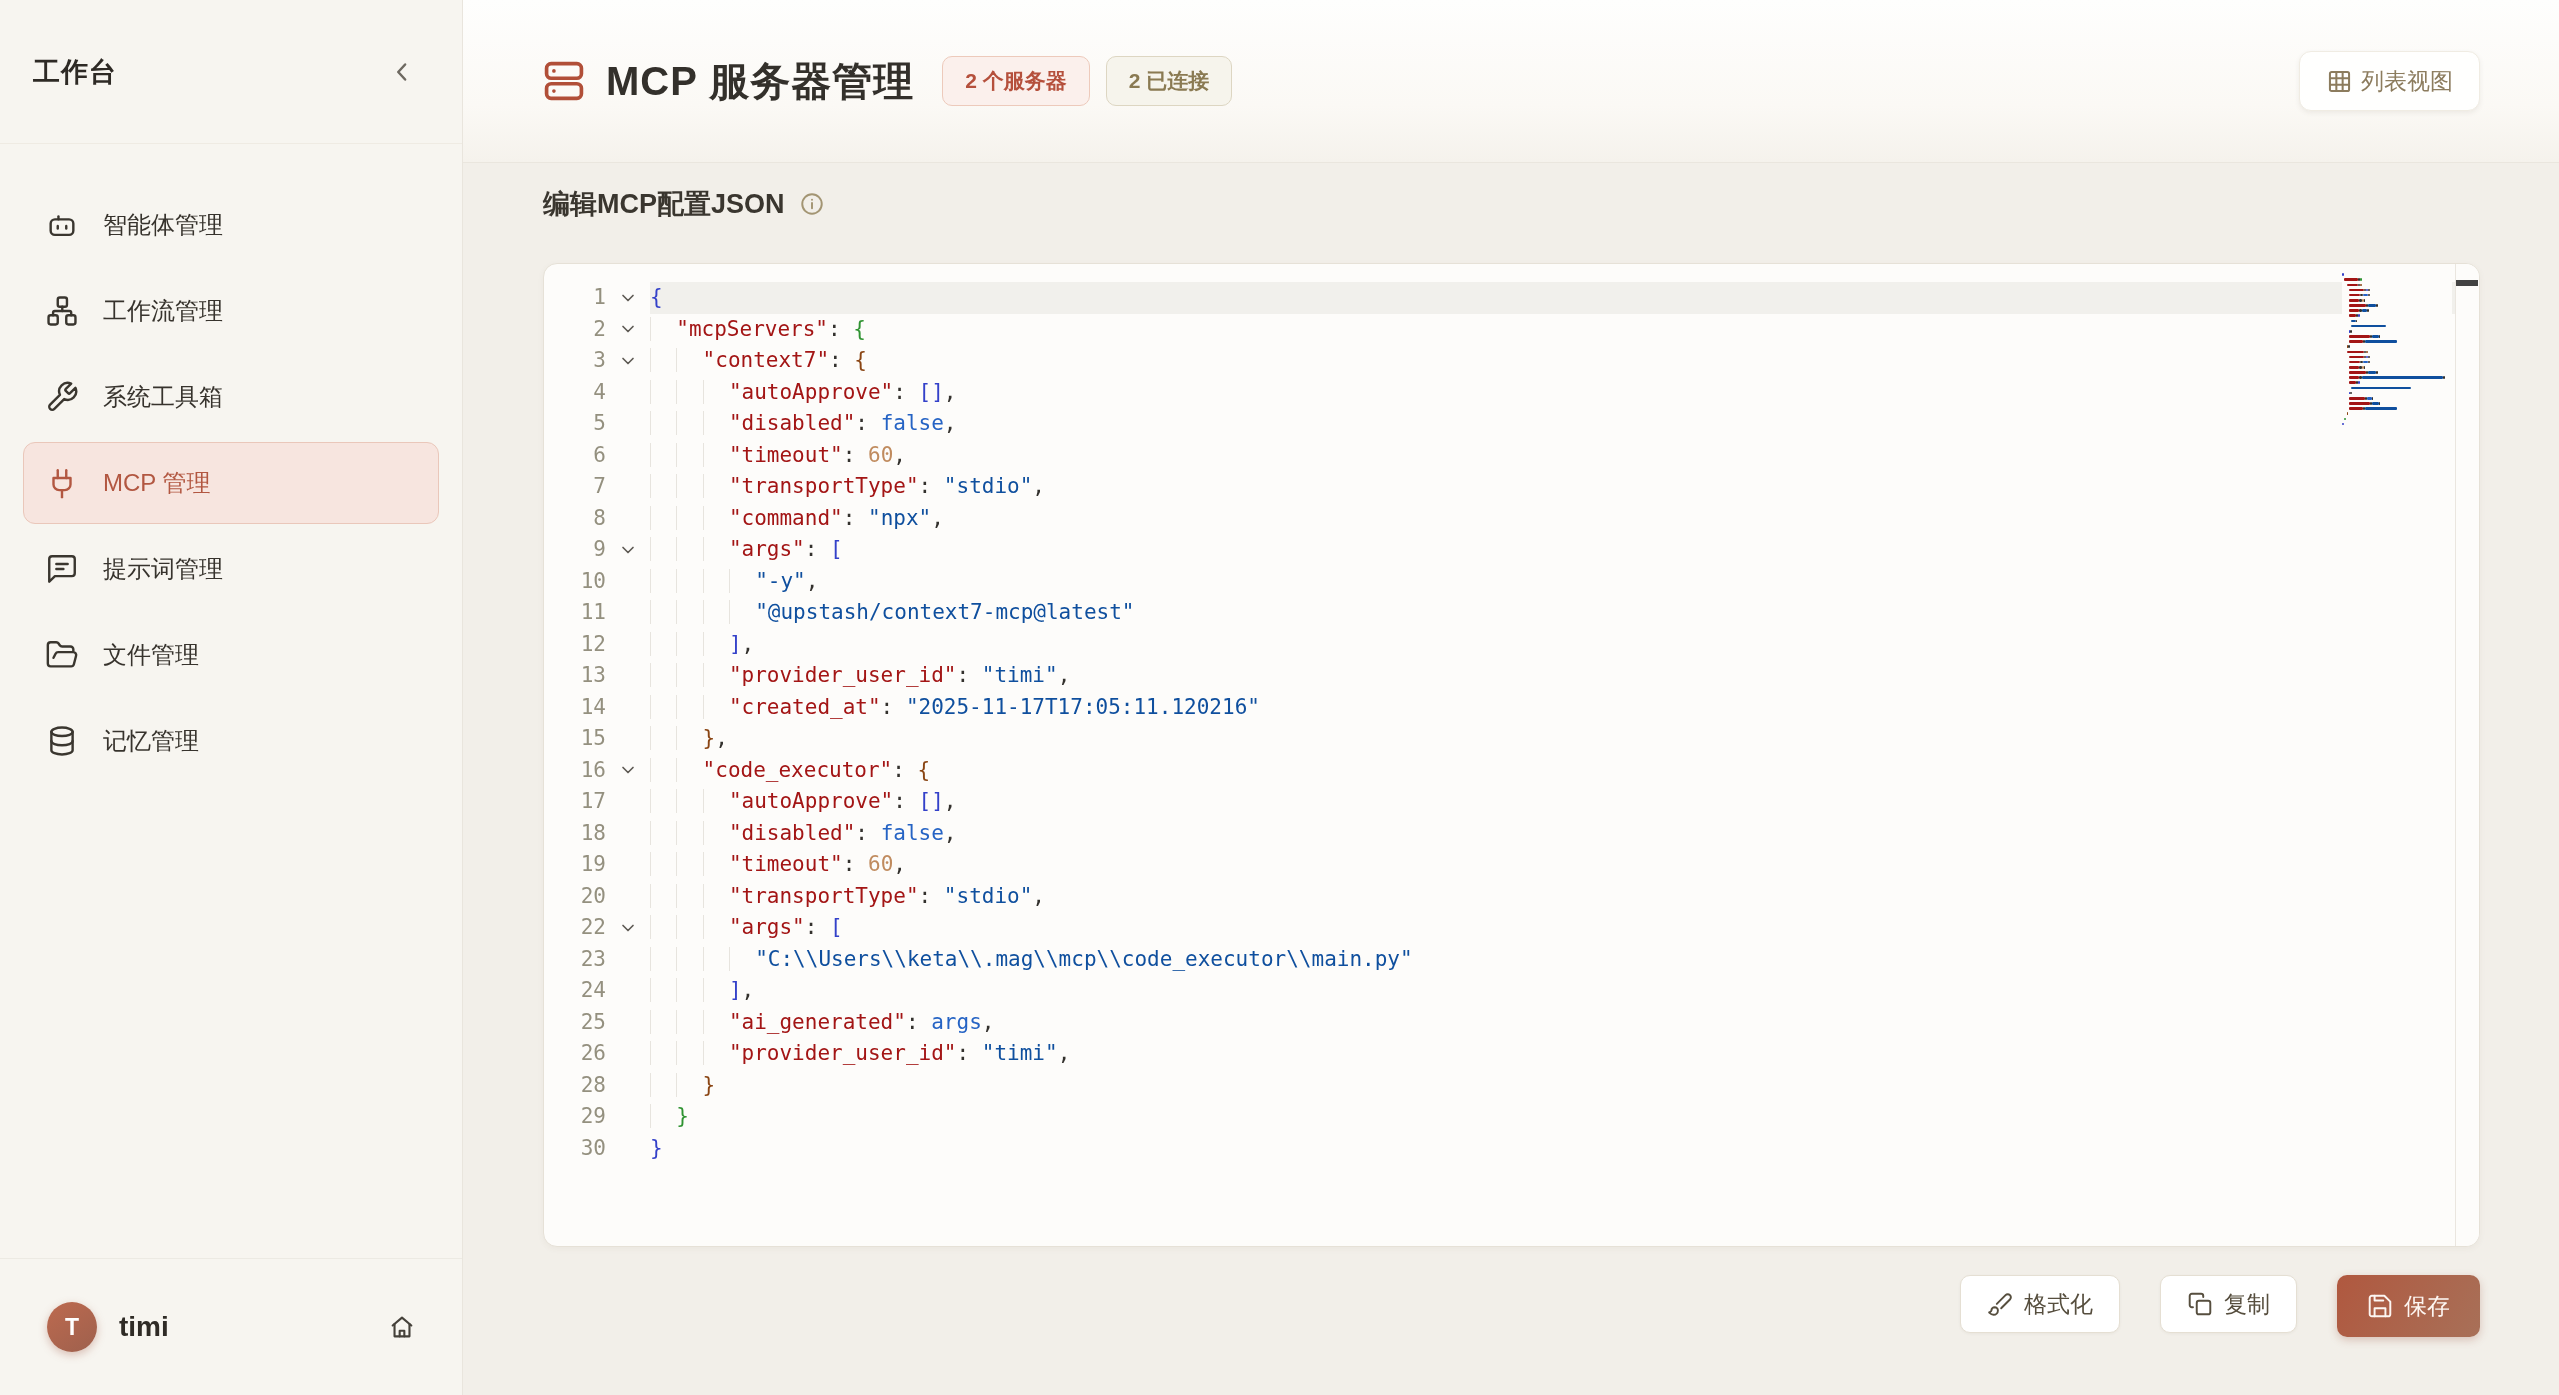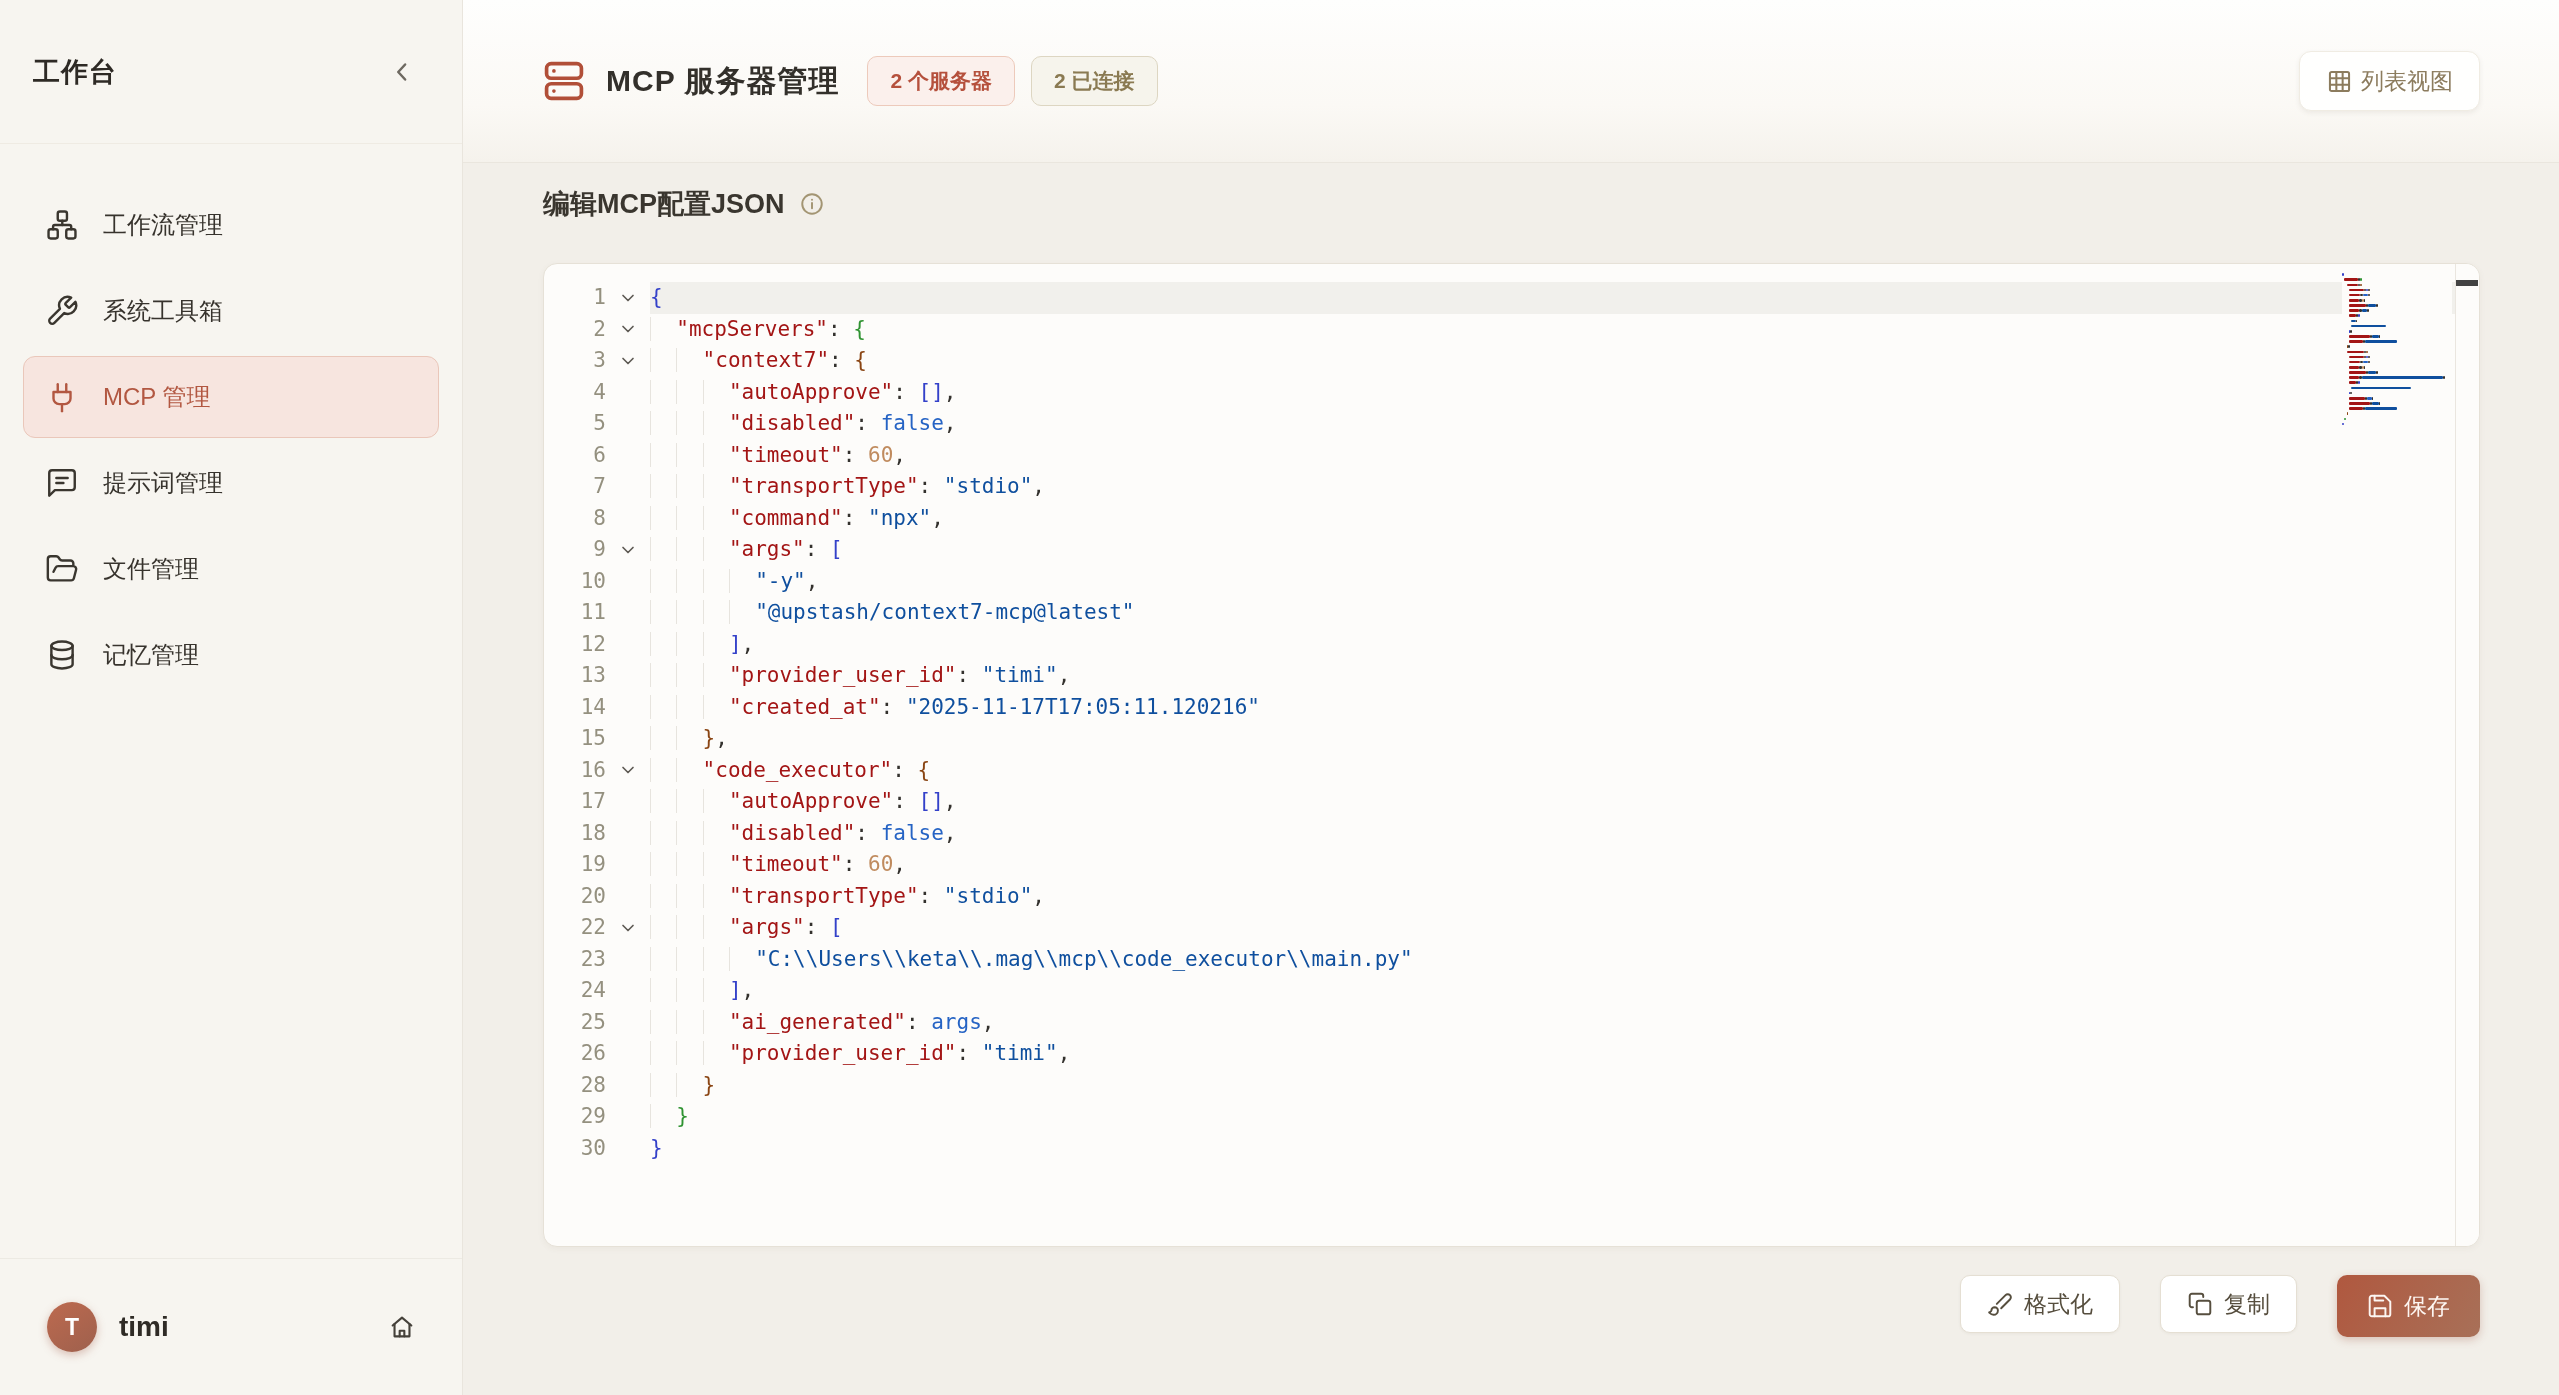--- a/index.html
+++ b/index.html
@@ -29,21 +29,21 @@
   .uname { font-size:28px; font-weight:700; color:#2f2b26; flex:1; }
   .home-btn { width:40px; height:40px; display:flex; align-items:center; justify-content:center;
     color:#45413a; background:none; border:none; cursor:pointer; }
 
   
   .main { position:absolute; left:463px; top:0; right:0; bottom:0; }
   .topbar { position:absolute; left:0; right:0; top:0; height:163px;
     background:linear-gradient(180deg,#fefefd 0%,#fbf9f5 65%,#f5f2ec 100%);
     border-bottom:1px solid #eae6de; display:flex; align-items:center; padding:0 79px; }
   .t-icon { width:44px; height:44px; color:#b14f38; margin-right:20px; display:flex; }
-  .t-title { font-size:30px; font-weight:700; color:#33302b; letter-spacing:1px; }
+  .t-title { font-size:40px; font-weight:700; color:#33302b; letter-spacing:1px; }
   .badges { display:flex; gap:16px; margin-left:28px; }
   .badge { font-size:21px; height:50px; display:flex; align-items:center; padding:0 22px;
     border-radius:10px; border:1px solid; font-weight:600; }
   .badge.servers { color:#b5503c; background:#fbf0ec; border-color:#edcabb; }
   .badge.connected { color:#8a7a52; background:#f6f4ec; border-color:#ddd6c2; }
   .view-btn { margin-left:auto; height:60px; display:flex; align-items:center; gap:8px;
     padding:0 26px; background:#fffffe; border:1px solid #f0ece3; border-radius:12px;
     color:#8c7c5e; font-size:23px; box-shadow:0 2px 5px rgba(80,70,50,.08); cursor:pointer; }
   .view-btn .vico { width:27px; height:27px; display:flex; }
 
@@ -94,20 +94,31 @@
     <span class="sb-title">工作台</span>
     <button class="sb-collapse">
       <span>
         <svg width="30" height="30" viewBox="0 0 24 24" fill="none" stroke="currentColor" stroke-width="2" stroke-linecap="round" stroke-linejoin="round">
             <path d="M14.5 6 9 12l5.5 6"></path>
           </svg>
       </span>
     </button>
   </div>
   <nav class="sb-nav">
+      <div class="nav-item">
+        <span class="nico">
+          <svg width="34" height="34" viewBox="0 0 24 24" fill="none" stroke="currentColor" stroke-width="1.7" stroke-linecap="round" stroke-linejoin="round">
+            <path d="M9.5 8V6"></path>
+            <rect x="4" y="8" width="16" height="11" rx="3"></rect>
+            <path d="M9 12.7v1.8"></path>
+            <path d="M15 12.7v1.8"></path>
+          </svg>
+        </span>
+        <span>智能体管理</span>
+      </div>
       <div class="nav-item">
         <span class="nico">
           <svg width="34" height="34" viewBox="0 0 24 24" fill="none" stroke="currentColor" stroke-width="1.7" stroke-linecap="round" stroke-linejoin="round">
             <rect x="9" y="2.5" width="6.5" height="6.5" rx="1.5"></rect>
             <rect x="2.5" y="15" width="6.5" height="6.5" rx="1.5"></rect>
             <rect x="15" y="15" width="6.5" height="6.5" rx="1.5"></rect>
             <path d="M12.2 9v3"></path>
             <path d="M5.7 15v-1.8a1.2 1.2 0 0 1 1.2-1.2h10.4a1.2 1.2 0 0 1 1.2 1.2V15"></path>
           </svg>
         </span>

